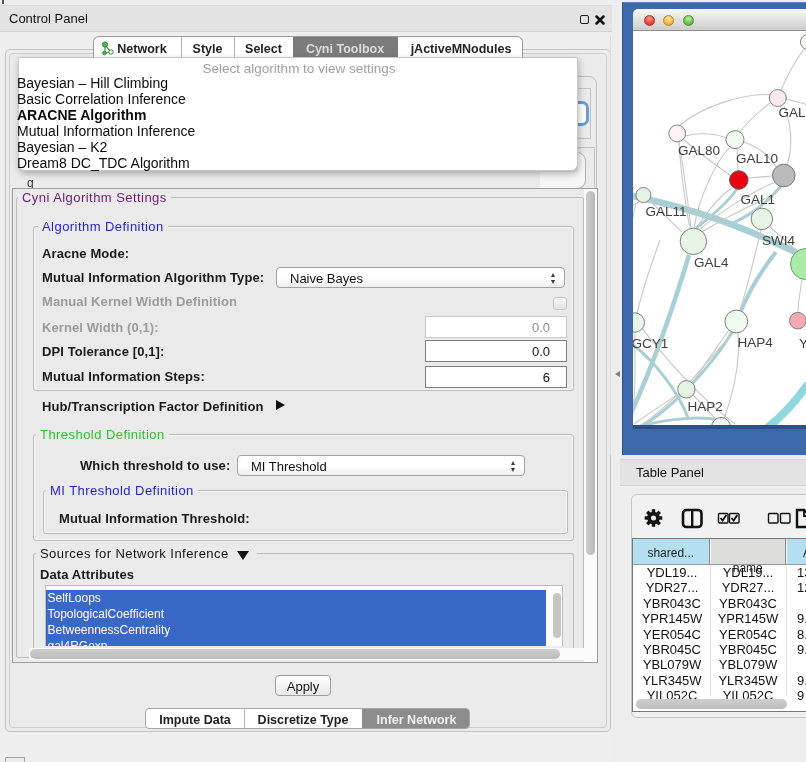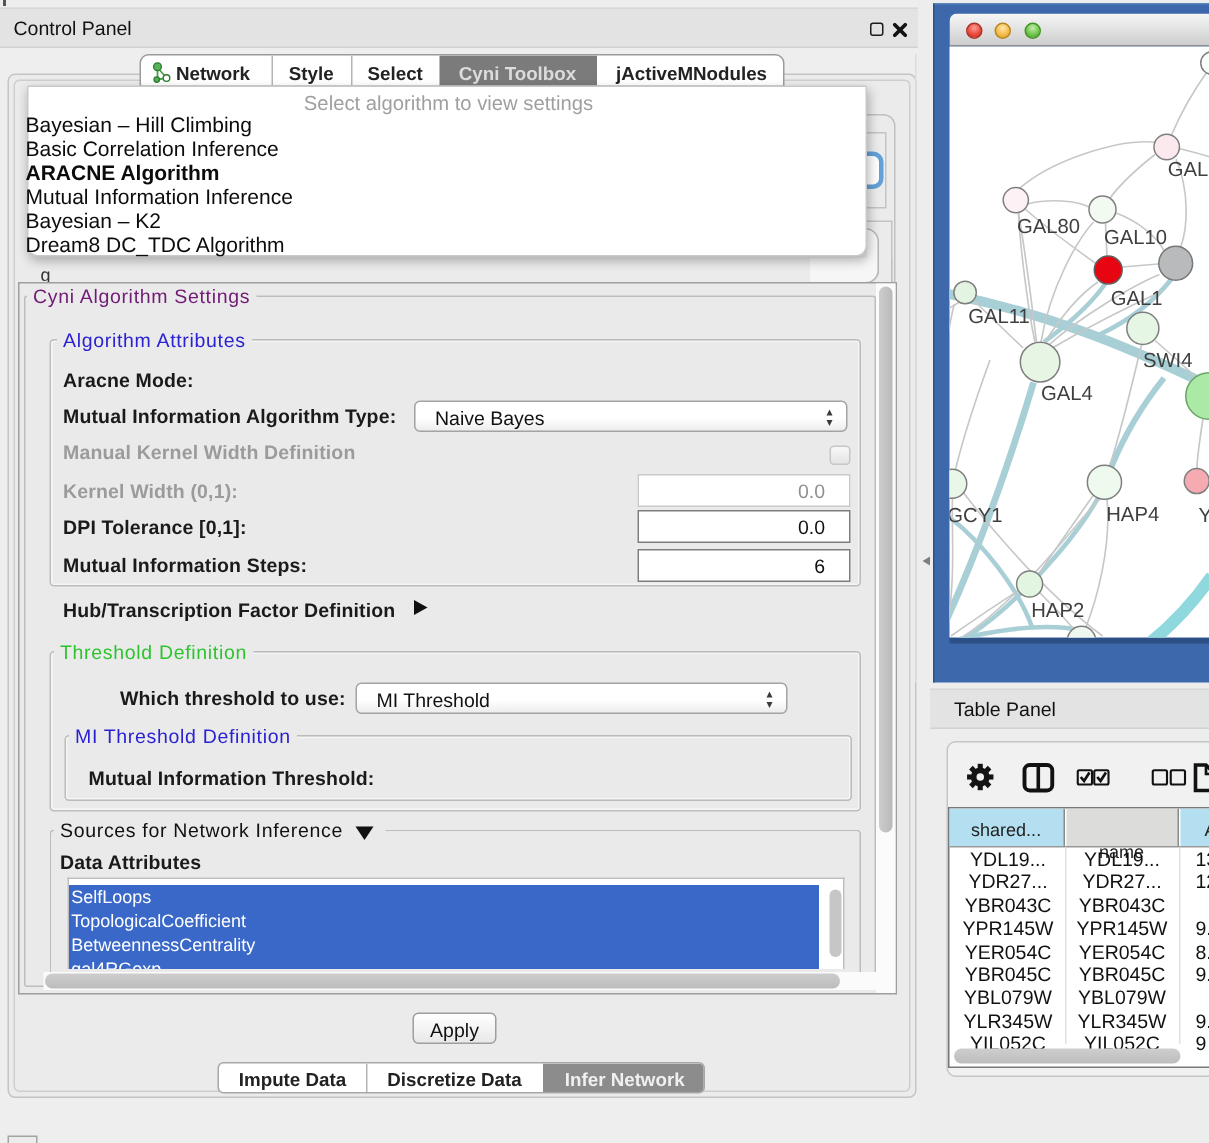--- a/index.html
+++ b/index.html
@@ -78,21 +78,21 @@
     <div class="abs" style="left:199px;top:4.5px;width:104px;text-align:center;font-size:12.5px;font-weight:bold;color:#dcdcdc;">Cyni Toolbox</div>
     <div class="abs" style="left:304px;top:4.5px;width:126px;text-align:center;font-size:12.5px;font-weight:bold;color:#222;">jActiveMNodules</div>
   </div>
 
   <div class="abs" style="left:12px;top:188px;width:586px;height:475px;border:1px solid #9e9e9e;background:#eaeaea;"></div>
 
   <div class="abs" style="left:16px;top:197px;width:568px;height:461px;border:1px solid #bdbdbd;border-radius:2px;"></div>
   <div class="grplbl" style="left:18px;top:190px;background:#eaeaea;color:#701a75;">Cyni Algorithm Settings</div>
 
   <div class="grp" style="left:33px;top:226px;width:541px;height:165px;"></div>
-  <div class="grplbl" style="left:38px;top:219px;background:#eaeaea;color:#2a22d2;">Algorithm Attributes</div>
+  <div class="grplbl" style="left:38px;top:219px;background:#eaeaea;color:#2a22d2;">Algorithm Definition</div>
 
   <div class="lbl bold" style="left:42px;top:246px;">Aracne Mode:</div>
   <div class="lbl bold" style="left:42px;top:270px;">Mutual Information Algorithm Type:</div>
   <div class="combo" style="left:276px;top:267px;width:289px;">
     <div class="ctext">Naive Bayes</div>
       <div class="spin"></div>
   </div>
   <div class="lbl bold gray" style="left:42px;top:294px;">Manual Kernel Width Definition</div>
   <div class="abs" style="left:553px;top:297px;width:14px;height:13px;border:1px solid #c6c6c6;border-radius:3px;background:linear-gradient(#f8f8f8,#e3e3e3);"></div>
   <div class="lbl bold gray" style="left:42px;top:320px;">Kernel Width (0,1):</div>
@@ -135,21 +135,21 @@
   <div class="abs" style="left:585.5px;top:191px;width:9px;height:364px;background:linear-gradient(90deg,#cdcdcd,#b9b9b9);border-radius:5px;"></div>
   <div class="abs" style="left:29px;top:648px;width:560px;height:12px;background:#fbfbfb;"></div>
   <div class="abs" style="left:30px;top:649px;width:530px;height:10px;background:linear-gradient(#cdcdcd,#bcbcbc);border-radius:5px;"></div>
 
   <div class="abs" style="left:275px;top:675px;width:56px;height:21px;background:linear-gradient(#ffffff,#e8e8e8);border:1px solid #9e9e9e;border-radius:4px;text-align:center;font-size:13px;color:#111;padding-top:3px;">Apply</div>
 
   <div class="abs" style="left:145px;top:708px;width:325px;height:21px;background:#ffffff;border:1px solid #a8a8a8;border-radius:4px;overflow:hidden;">
     <div class="abs" style="left:97.5px;top:0;width:1px;height:21px;background:#b5b5b5;"></div>
     <div class="abs" style="left:216px;top:0;width:109px;height:21px;background:#8c8c8c;"></div>
     <div class="abs" style="left:0px;top:3.5px;width:98px;text-align:center;font-size:12.5px;font-weight:bold;color:#222;">Impute Data</div>
-    <div class="abs" style="left:98px;top:3.5px;width:118px;text-align:center;font-size:12.5px;font-weight:bold;color:#222;">Discretize Data</div>
+    <div class="abs" style="left:98px;top:3.5px;width:118px;text-align:center;font-size:12.5px;font-weight:bold;color:#222;">Discretize Type</div>
     <div class="abs" style="left:216px;top:3.5px;width:109px;text-align:center;font-size:12.5px;font-weight:bold;color:#f0f0f0;">Infer Network</div>
   </div>
 
   <div class="abs" style="left:18px;top:57px;width:560px;height:114px;background:#ffffff;border:1px solid #c9c9c9;border-radius:1px 1px 7px 7px;box-shadow:1px 3px 7px rgba(0,0,0,0.28);">
     <div class="abs" style="left:0;top:2.5px;width:560px;text-align:center;font-size:13.5px;color:#9f9f9f;">Select algorithm to view settings</div>
     <div class="abs" style="left:-2px;top:16.5px;font-size:14px;color:#0c0c0c;">Bayesian – Hill Climbing</div>
     <div class="abs" style="left:-2px;top:32.5px;font-size:14px;color:#0c0c0c;">Basic Correlation Inference</div>
     <div class="abs" style="left:-2px;top:48.5px;font-size:14px;color:#0c0c0c;font-weight:bold;">ARACNE Algorithm</div>
     <div class="abs" style="left:-2px;top:64.5px;font-size:14px;color:#0c0c0c;">Mutual Information Inference</div>
     <div class="abs" style="left:-2px;top:80.5px;font-size:14px;color:#0c0c0c;">Bayesian – K2</div>

